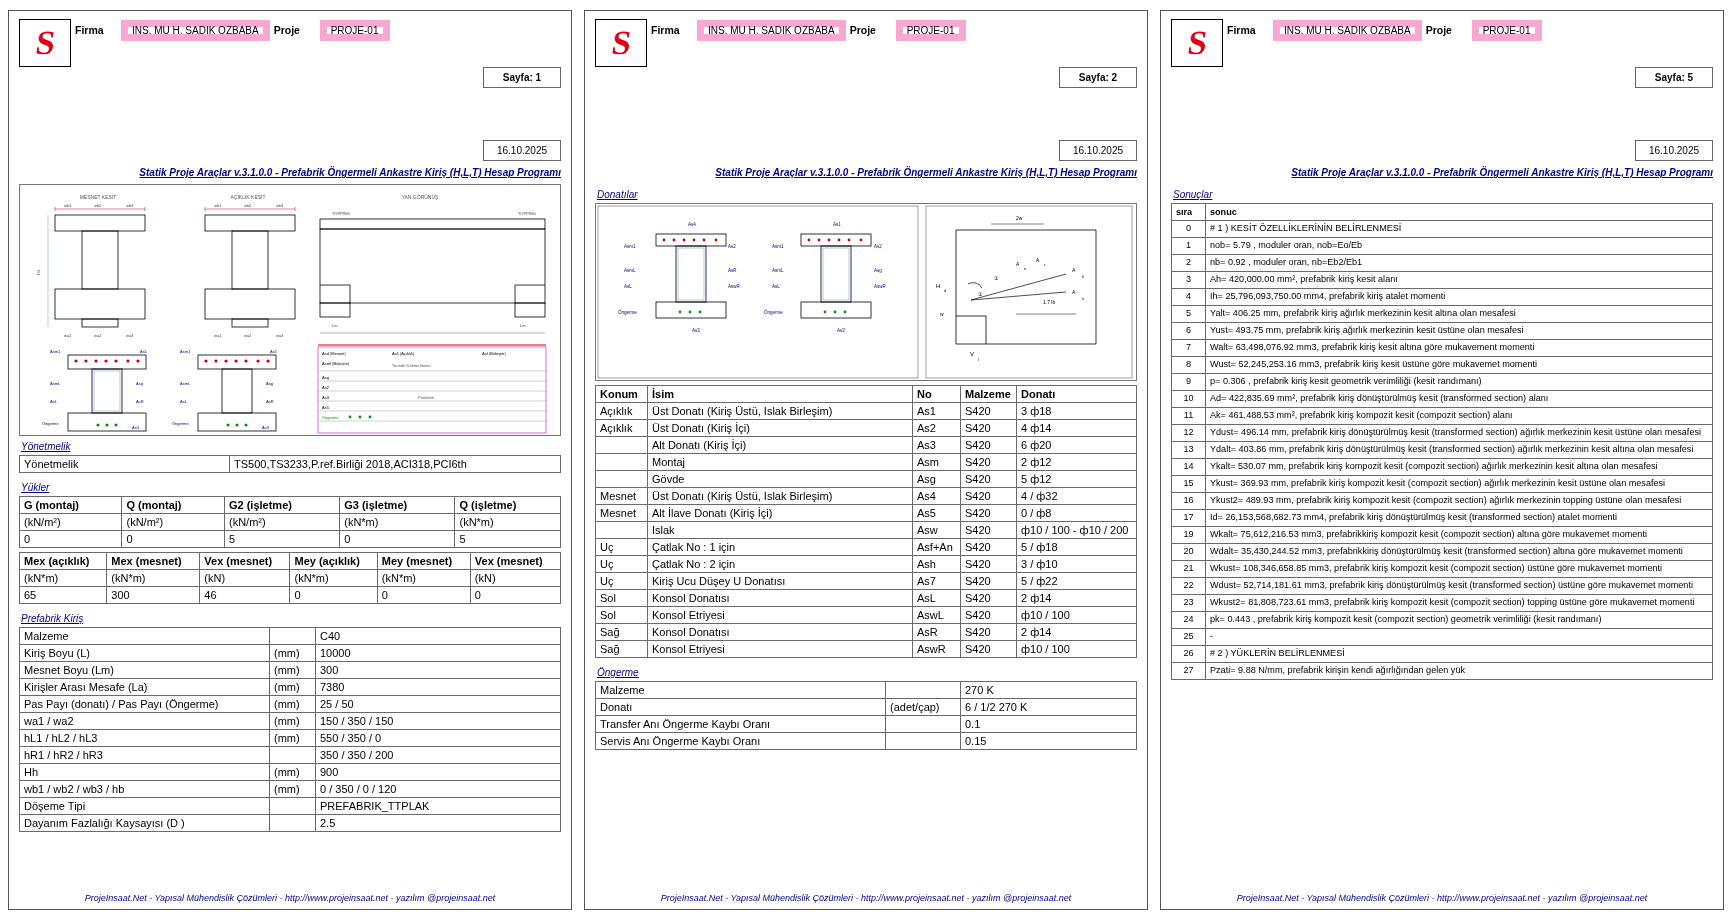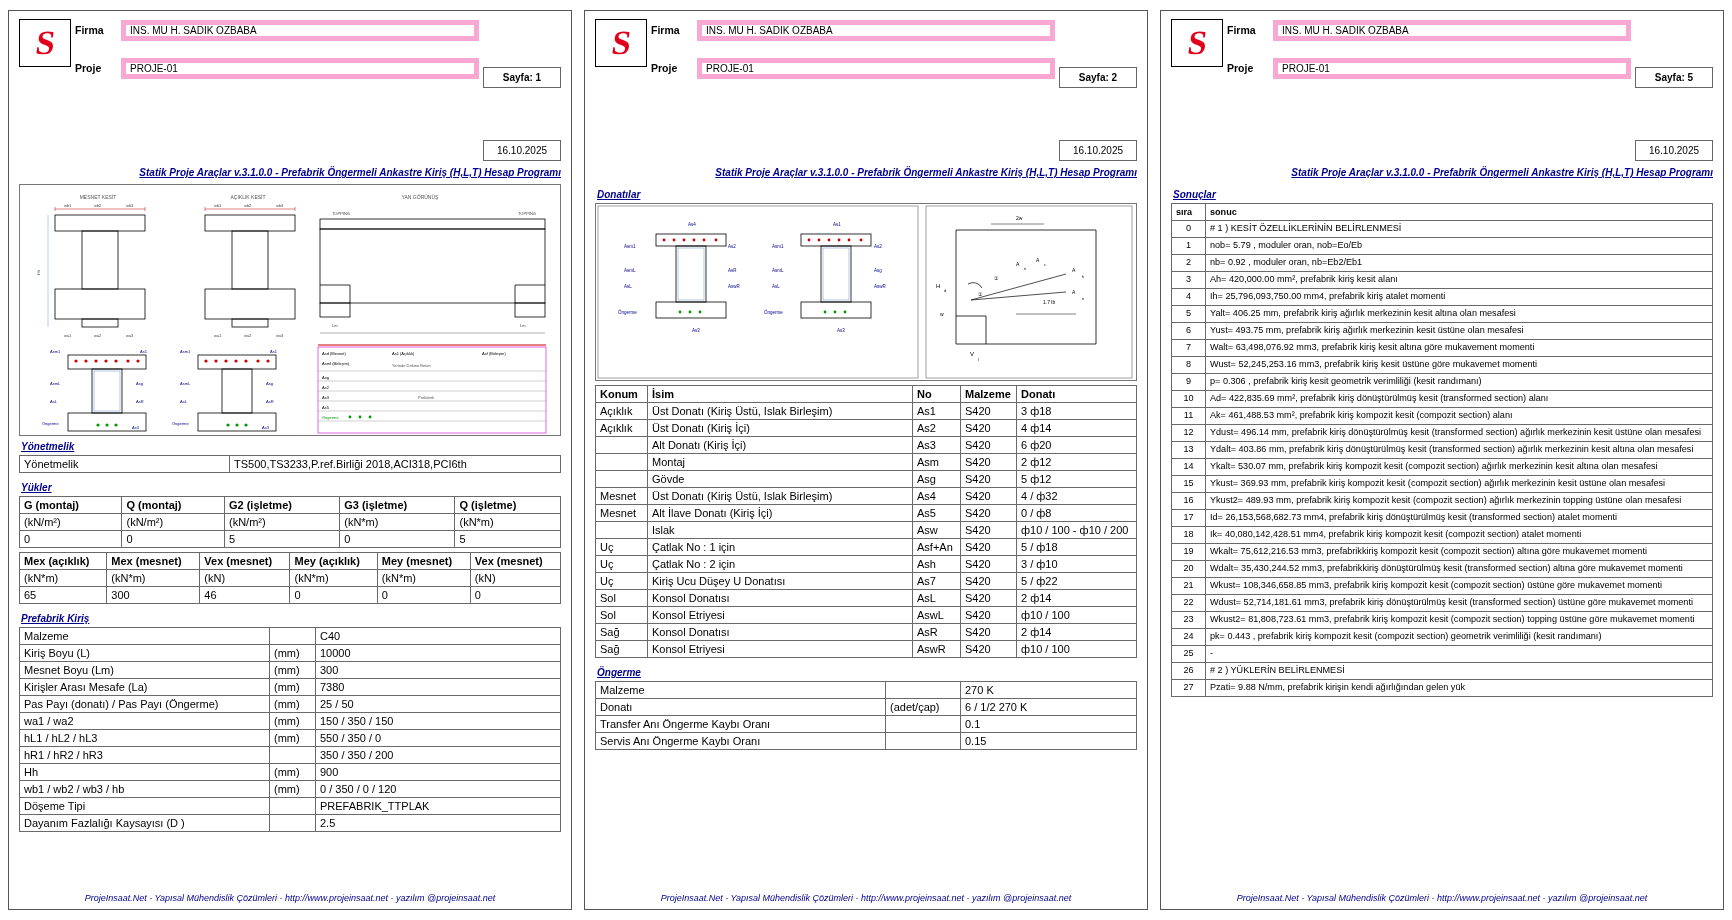--- a/index.html
+++ b/index.html
@@ -43,29 +43,29 @@
     flex: 0 0 auto;
   }
   .logo-s {
     font-family: "Liberation Serif", serif;
     font-size: 34px;
     font-weight: bold;
     color: #e2001a;
     line-height: 1;
     transform: skewX(-8deg);
   }
-  .head-fields { flex: 1 1 auto; display: flex; flex-direction: column; gap: 16px; }
+  .head-fields { flex: 1 1 auto; display: flex; flex-direction: row; gap: 4px; }
   .head-row { display: flex; align-items: center; gap: 4px; height: 22px; }
   .head-label {
     font-size: 10.5px; font-weight: bold; color: #000;
     width: 42px; flex: 0 0 auto;
   }
   .head-input {
     flex: 1 1 auto; height: 21px;
-    border: 5px solid #f9a8d4;
+    border: 7px solid #f9a8d4;
     font-size: 10px;
     padding: 2px 4px;
     display: flex; align-items: center;
     background: #fff;
   }
   .head-right { display: flex; flex-direction: column; gap: 4px; width: 78px; flex: 0 0 auto; }
   .page-box, .date-box {
     height: 21px; border: 1px solid #666;
     font-size: 10px;
     display: flex; align-items: center; justify-content: center;
@@ -78,21 +78,21 @@
     text-align: right;
     font-size: 10px;
     font-weight: bold;
     font-style: italic;
     color: #00008B;
     text-decoration: underline;
     margin: 2px 0 6px 0;
   }
   .sect-title {
     font-size: 10px;
-    font-weight: bold;
+    font-weight: normal;
     font-style: italic;
     color: #00008B;
     text-decoration: underline;
     margin: 5px 0 3px 2px;
   }
   
   table.grid {
     border-collapse: collapse;
     width: 100%;
     font-size: 11px;
@@ -849,24 +849,20 @@
             </tr>
         <tr>
               <td class="sira">16</td>
               <td>Ykust2= 489.93 mm, prefabrik kiriş kompozit kesit (compozit section) ağırlık merkezinin topping üstüne olan mesafesi</td>
             </tr>
         <tr>
               <td class="sira">17</td>
               <td>Id= 26,153,568,682.73 mm4, prefabrik kiriş dönüştürülmüş kesit (transformed section) atalet momenti</td>
             </tr>
         <tr>
-              <td class="sira">18</td>
-              <td>Ik= 40,080,142,428.51 mm4, prefabrik kiriş kompozit kesit (compozit section) atalet momenti</td>
-            </tr>
-        <tr>
               <td class="sira">19</td>
               <td>Wkalt= 75,612,216.53 mm3, prefabrikkiriş kompozit kesit (compozit section) altına göre mukavemet momenti</td>
             </tr>
         <tr>
               <td class="sira">20</td>
               <td>Wdalt= 35,430,244.52 mm3, prefabrikkiriş dönüştürülmüş kesit (transformed section) altına göre mukavemet momenti</td>
             </tr>
         <tr>
               <td class="sira">21</td>
               <td>Wkust= 108,346,658.85 mm3, prefabrik kiriş kompozit kesit (compozit section) üstüne göre mukavemet momenti</td>

